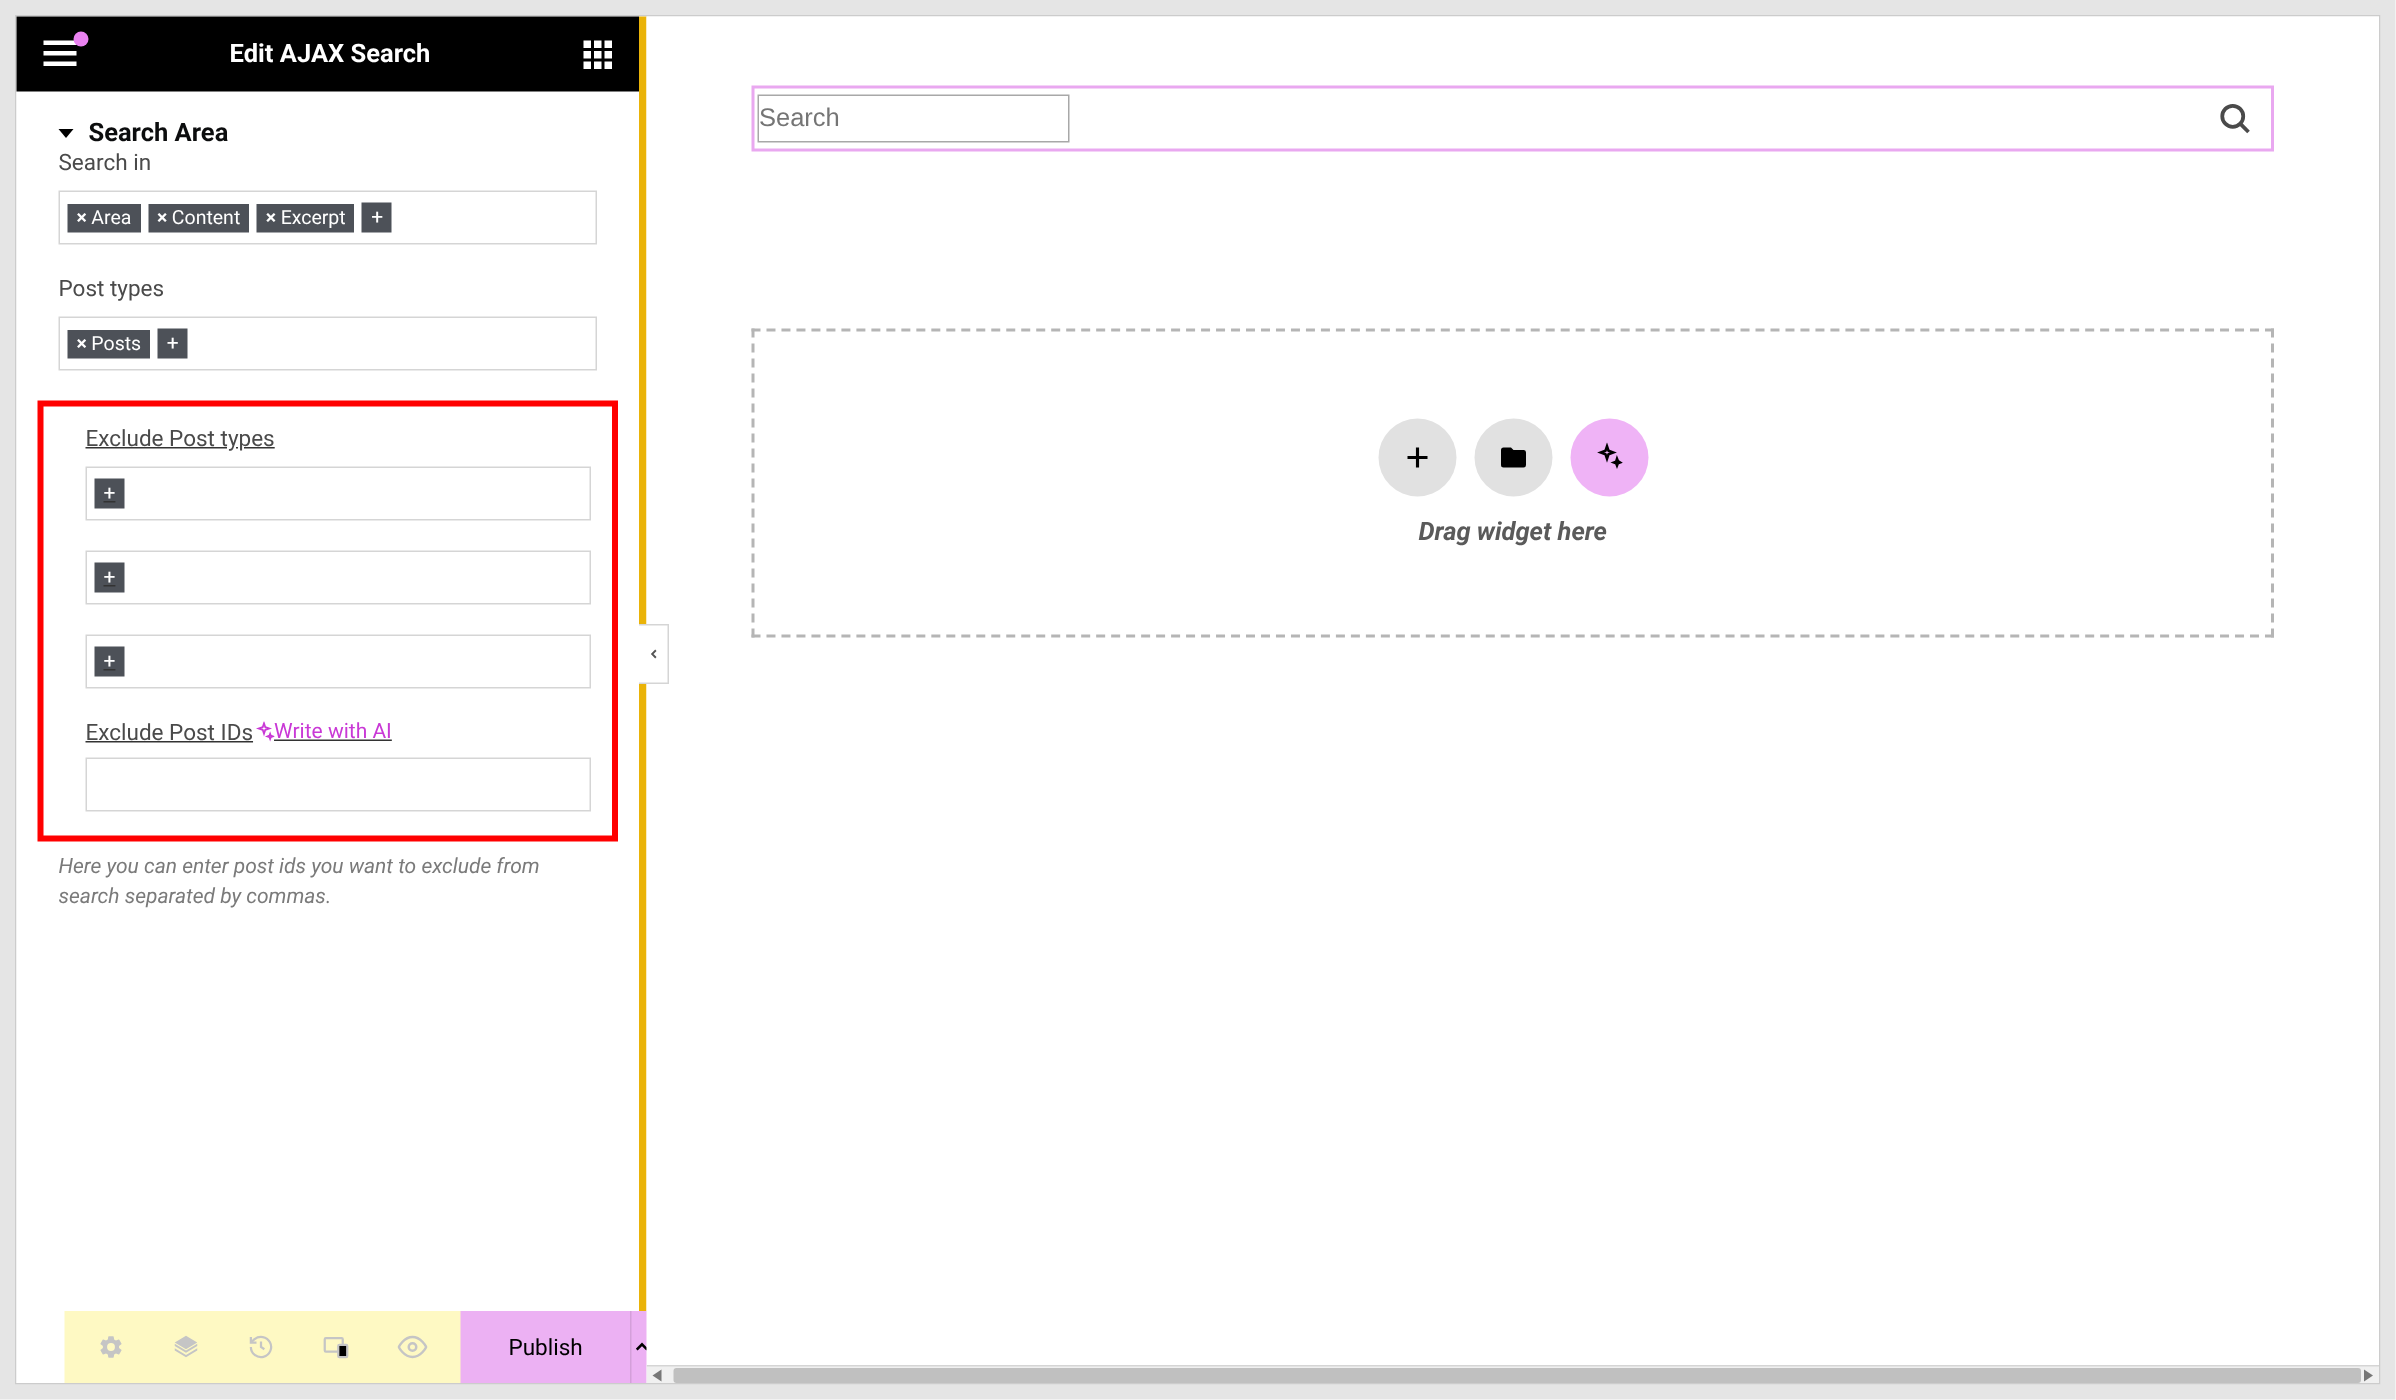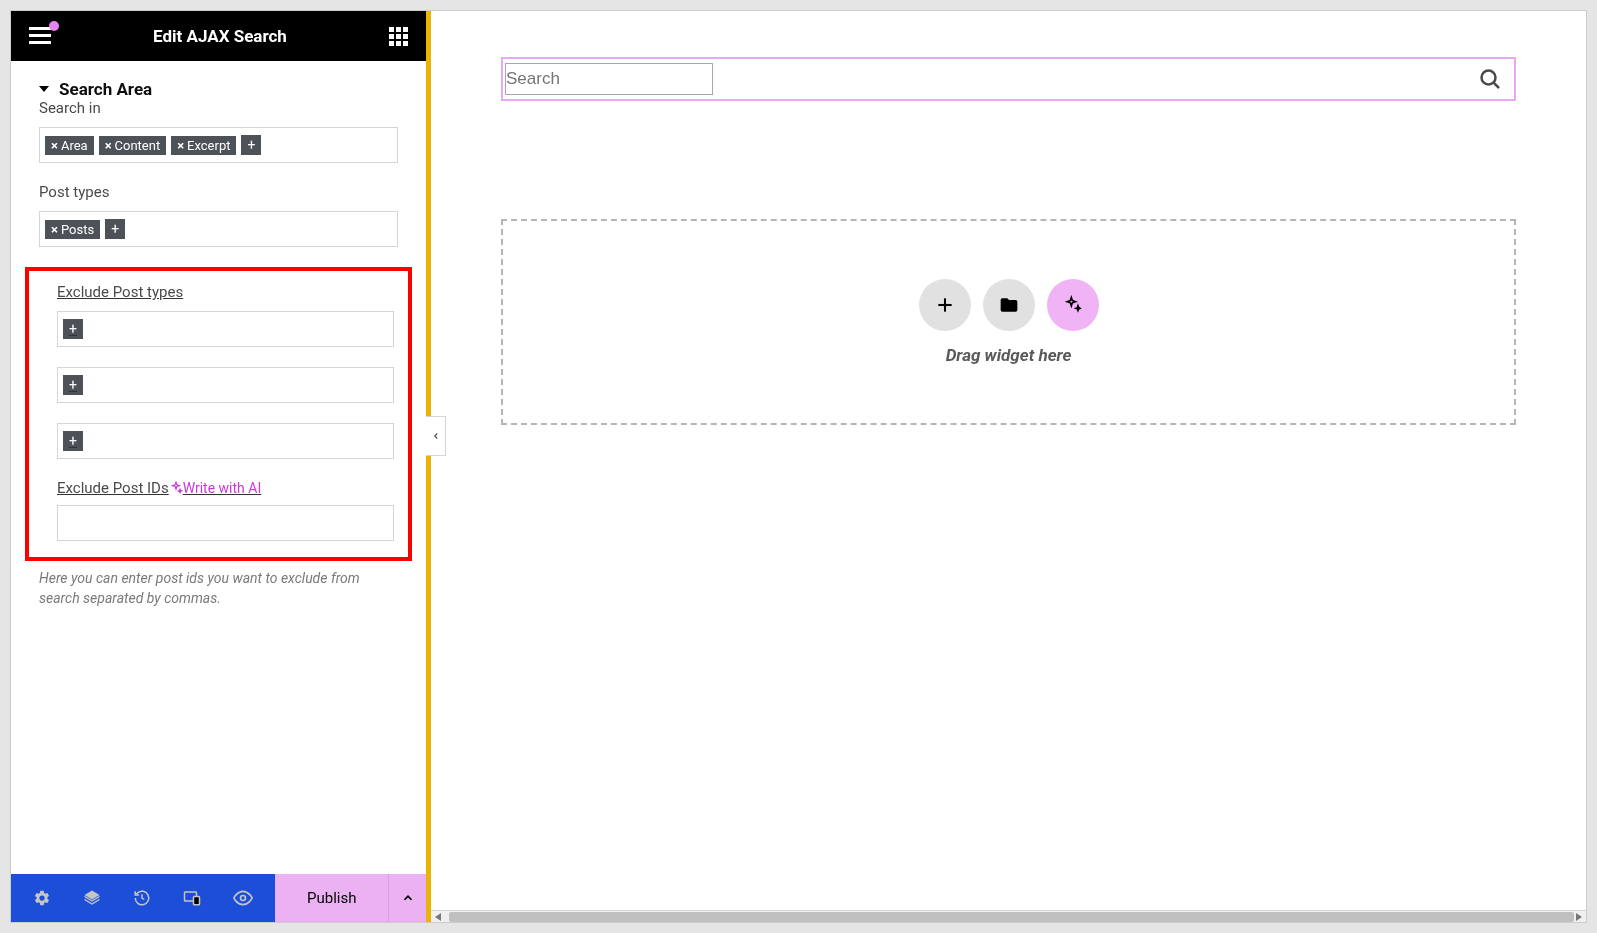--- a/index.html
+++ b/index.html
@@ -162,25 +162,26 @@
       padding: 4px 8px;
       font-size: 14px;
     }
     .hint {
       font-style: italic;
       color: #7a7a7a;
       font-size: 14px;
       line-height: 1.4;
     }
     .bottombar {
-      background: #1d4ed8;
+      background: #fef9c3;
       color: #fff;
       height: 48px;
       display: flex;
       align-items: stretch;
+      margin-left: 32px;
     }
     .bottom-icons {
       display: flex;
       align-items: center;
       gap: 32px;
       padding: 0 22px;
       color: #c5c5c5;
     }
     .bottom-icons svg, .bottom-icons span { cursor: pointer; }
     .publish-btn {

